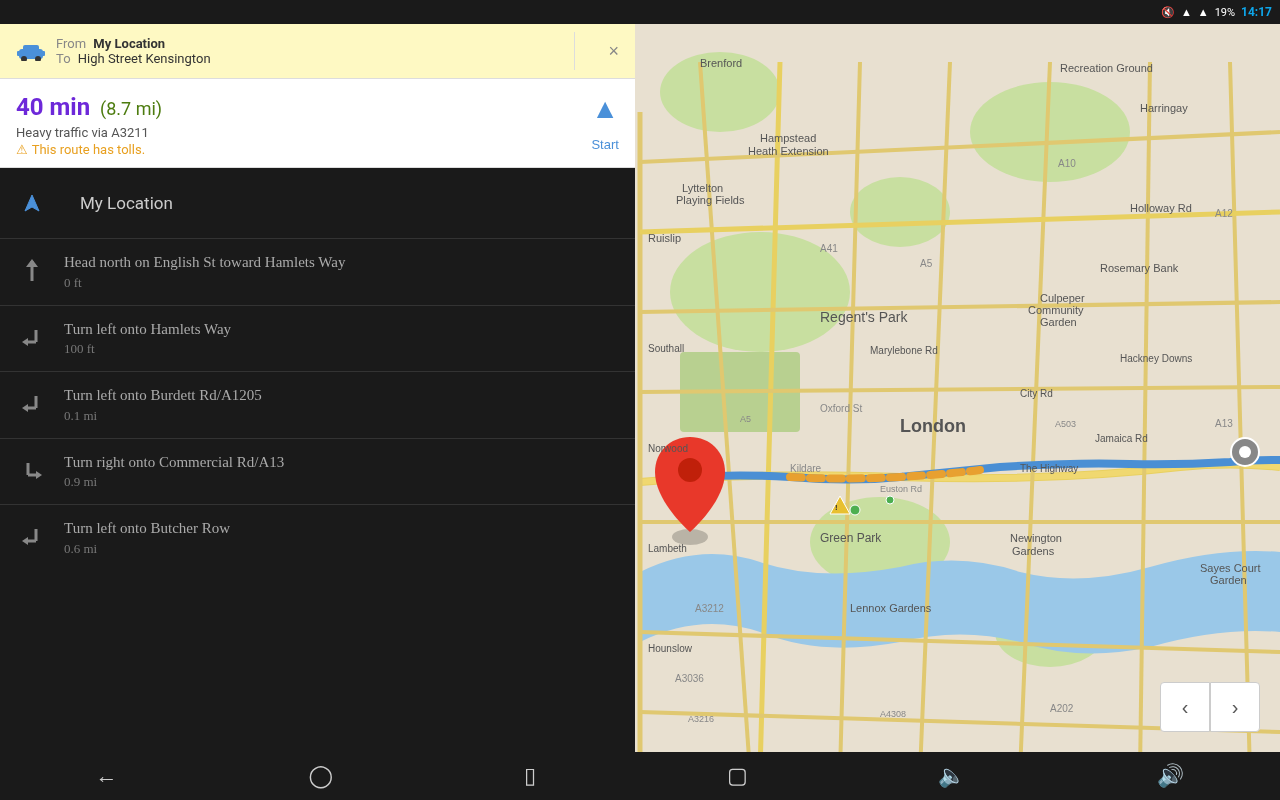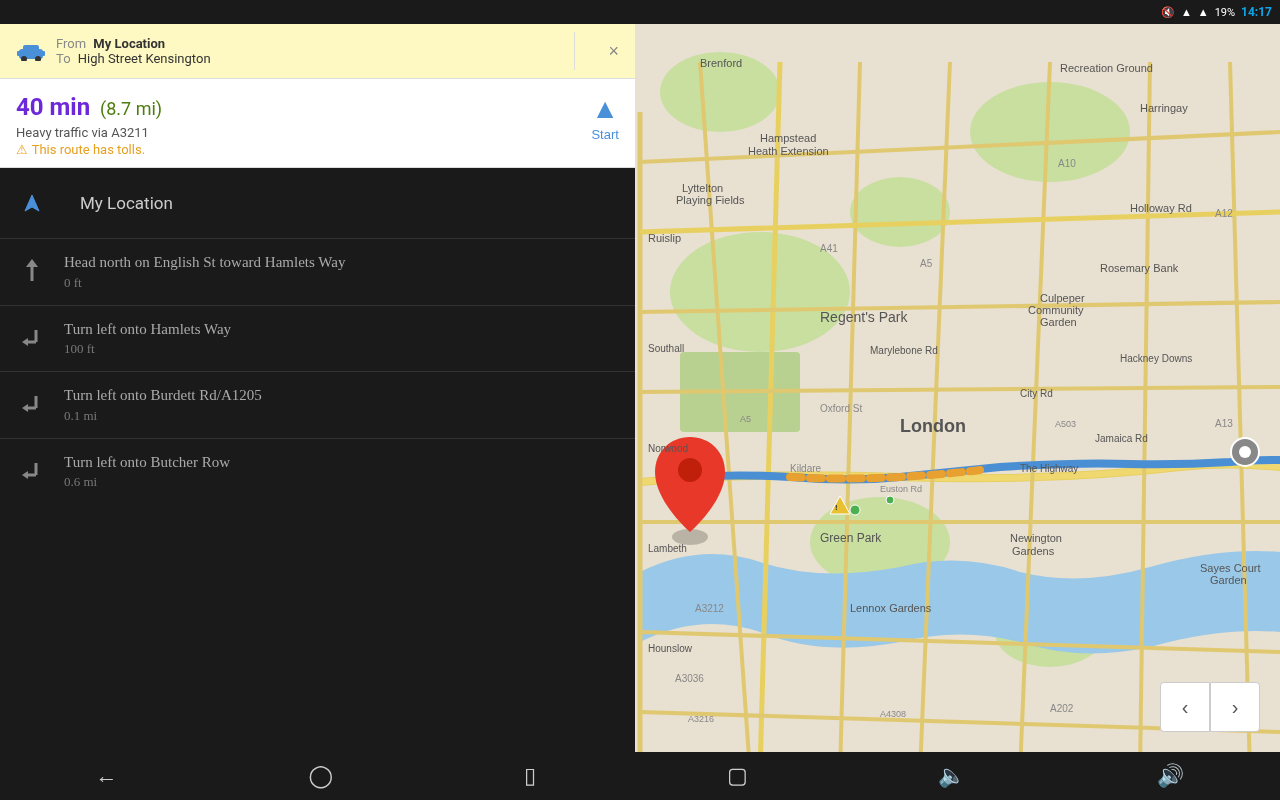--- a/index.html
+++ b/index.html
@@ -176,21 +176,21 @@
       border: none;
       padding: 0;
     }
     .start-arrow {
       color: #4a90d9;
       font-size: 28px;
     }
     .start-label {
       color: #4a90d9;
       font-size: 13px;
-      margin-top: 2px;
+      margin-top: 12px;
     }
 
     
     #directions-list {
       background: #1a1a1a;
       flex: 1;
       overflow-y: auto;
       overflow-x: hidden;
     }
 
@@ -522,20 +522,33 @@
           <line x1="16" y1="18" x2="6" y2="18" stroke="#888" stroke-width="3"></line>
           <polygon points="2,18 8,14 8,22" fill="#888"></polygon>
         </svg>
       </div>
       <div class="dir-content">
         <div class="dir-name">Turn left onto Burdett Rd/A1205</div>
         <div class="dir-dist">0.1 mi</div>
       </div>
     </div>
 
+    <div class="direction-item">
+      <div class="dir-icon">
+        <svg width="24" height="28" viewBox="0 0 24 28">
+          <line x1="8" y1="6" x2="8" y2="18" stroke="#888" stroke-width="3"></line>
+          <line x1="8" y1="18" x2="18" y2="18" stroke="#888" stroke-width="3"></line>
+          <polygon points="22,18 16,14 16,22" fill="#888"></polygon>
+        </svg>
+      </div>
+      <div class="dir-content">
+        <div class="dir-name">Turn right onto Commercial Rd/A13</div>
+        <div class="dir-dist">0.9 mi</div>
+      </div>
+    </div>
 
     <div class="direction-item">
       <div class="dir-icon">
         <svg width="24" height="28" viewBox="0 0 24 28">
           <line x1="16" y1="6" x2="16" y2="18" stroke="#888" stroke-width="3"></line>
           <line x1="16" y1="18" x2="6" y2="18" stroke="#888" stroke-width="3"></line>
           <polygon points="2,18 8,14 8,22" fill="#888"></polygon>
         </svg>
       </div>
       <div class="dir-content">

